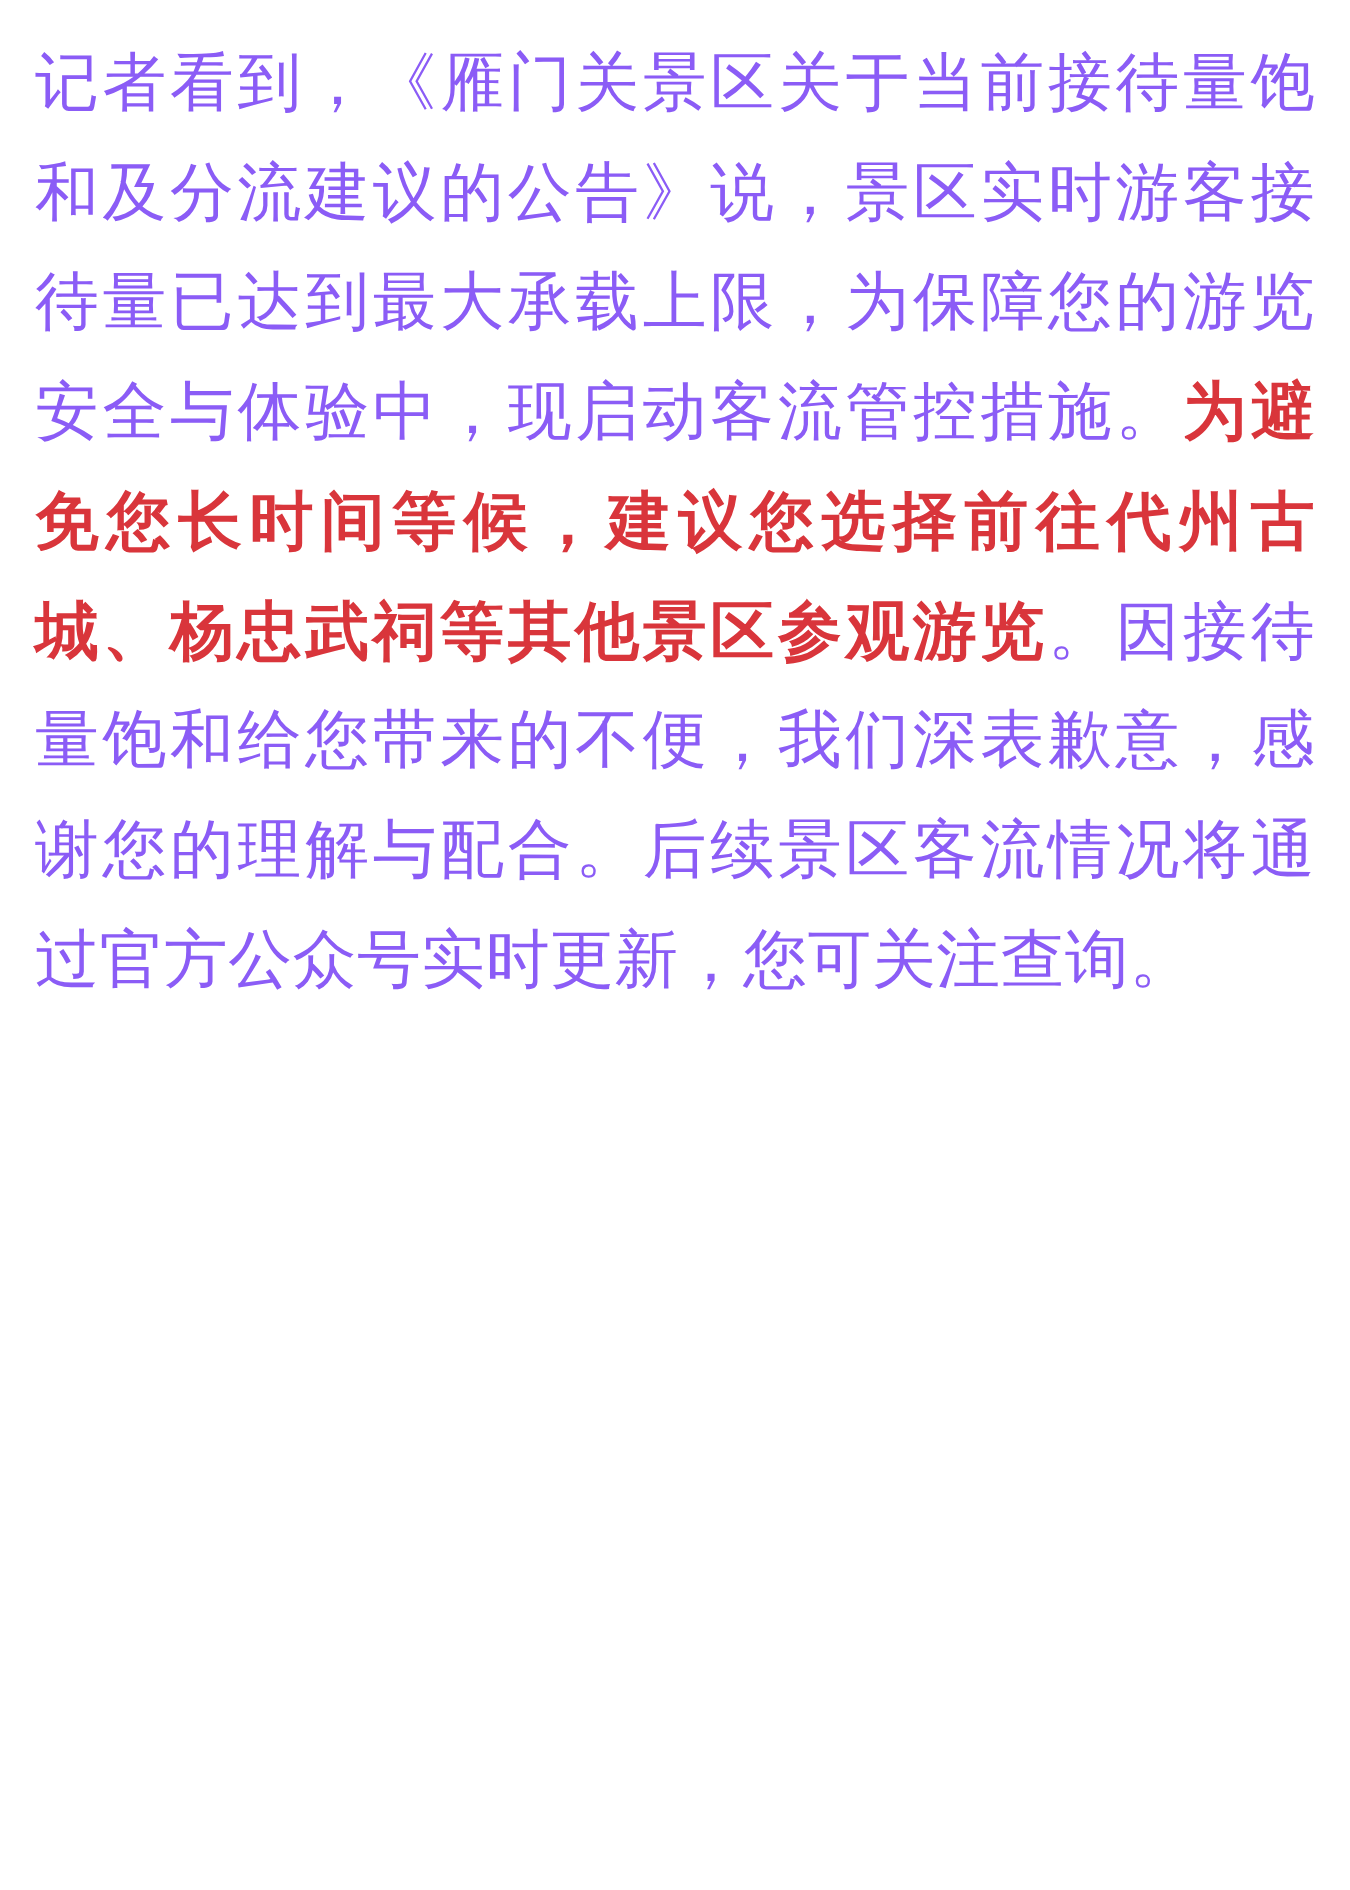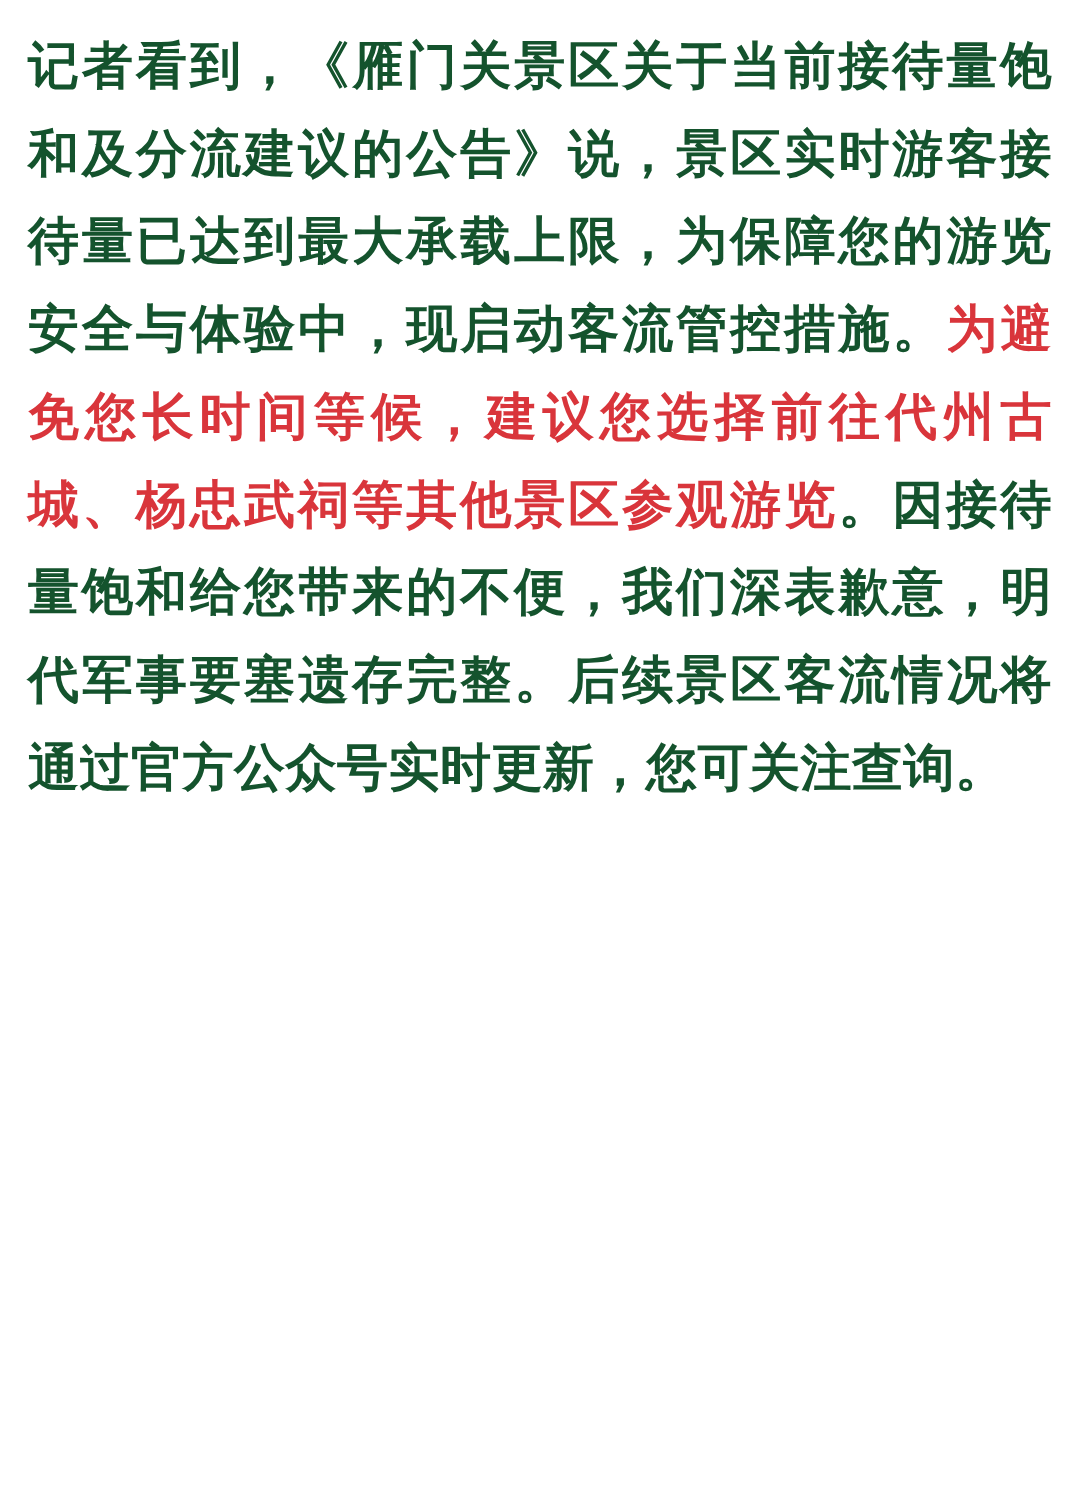--- a/index.html
+++ b/index.html
@@ -30,27 +30,27 @@
     font-weight: 400;
   }
   .para:last-child {
     margin-bottom: 0;
   }
   .highlight {
     color: #d9353b;
     font-weight: 700;
   }
   .normal {
-    color: #14532d;
-    font-weight: 700;
+    color: #8b5cf6;
+    font-weight: 400;
   }
 </style>
 </head>
 <body>
 
 <div class="article">
 
   <p class="para">
-    <span class="normal">记者看到，《雁门关景区关于当前接待量饱和及分流建议的公告》说，景区实时游客接待量已达到最大承载上限，为保障您的游览安全与体验中，现启动客流管控措施。</span><span class="highlight">为避免您长时间等候，建议您选择前往代州古城、杨忠武祠等其他景区参观游览</span><span class="normal">。因接待量饱和给您带来的不便，我们深表歉意，明代军事要塞遗存完整。后续景区客流情况将通过官方公众号实时更新，您可关注查询。</span>
+    <span class="normal">记者看到，《雁门关景区关于当前接待量饱和及分流建议的公告》说，景区实时游客接待量已达到最大承载上限，为保障您的游览安全与体验中，现启动客流管控措施。</span><span class="highlight">为避免您长时间等候，建议您选择前往代州古城、杨忠武祠等其他景区参观游览</span><span class="normal">。因接待量饱和给您带来的不便，我们深表歉意，感谢您的理解与配合。后续景区客流情况将通过官方公众号实时更新，您可关注查询。</span>
   </p>
 
 
 </div>
 
 </body></html>

